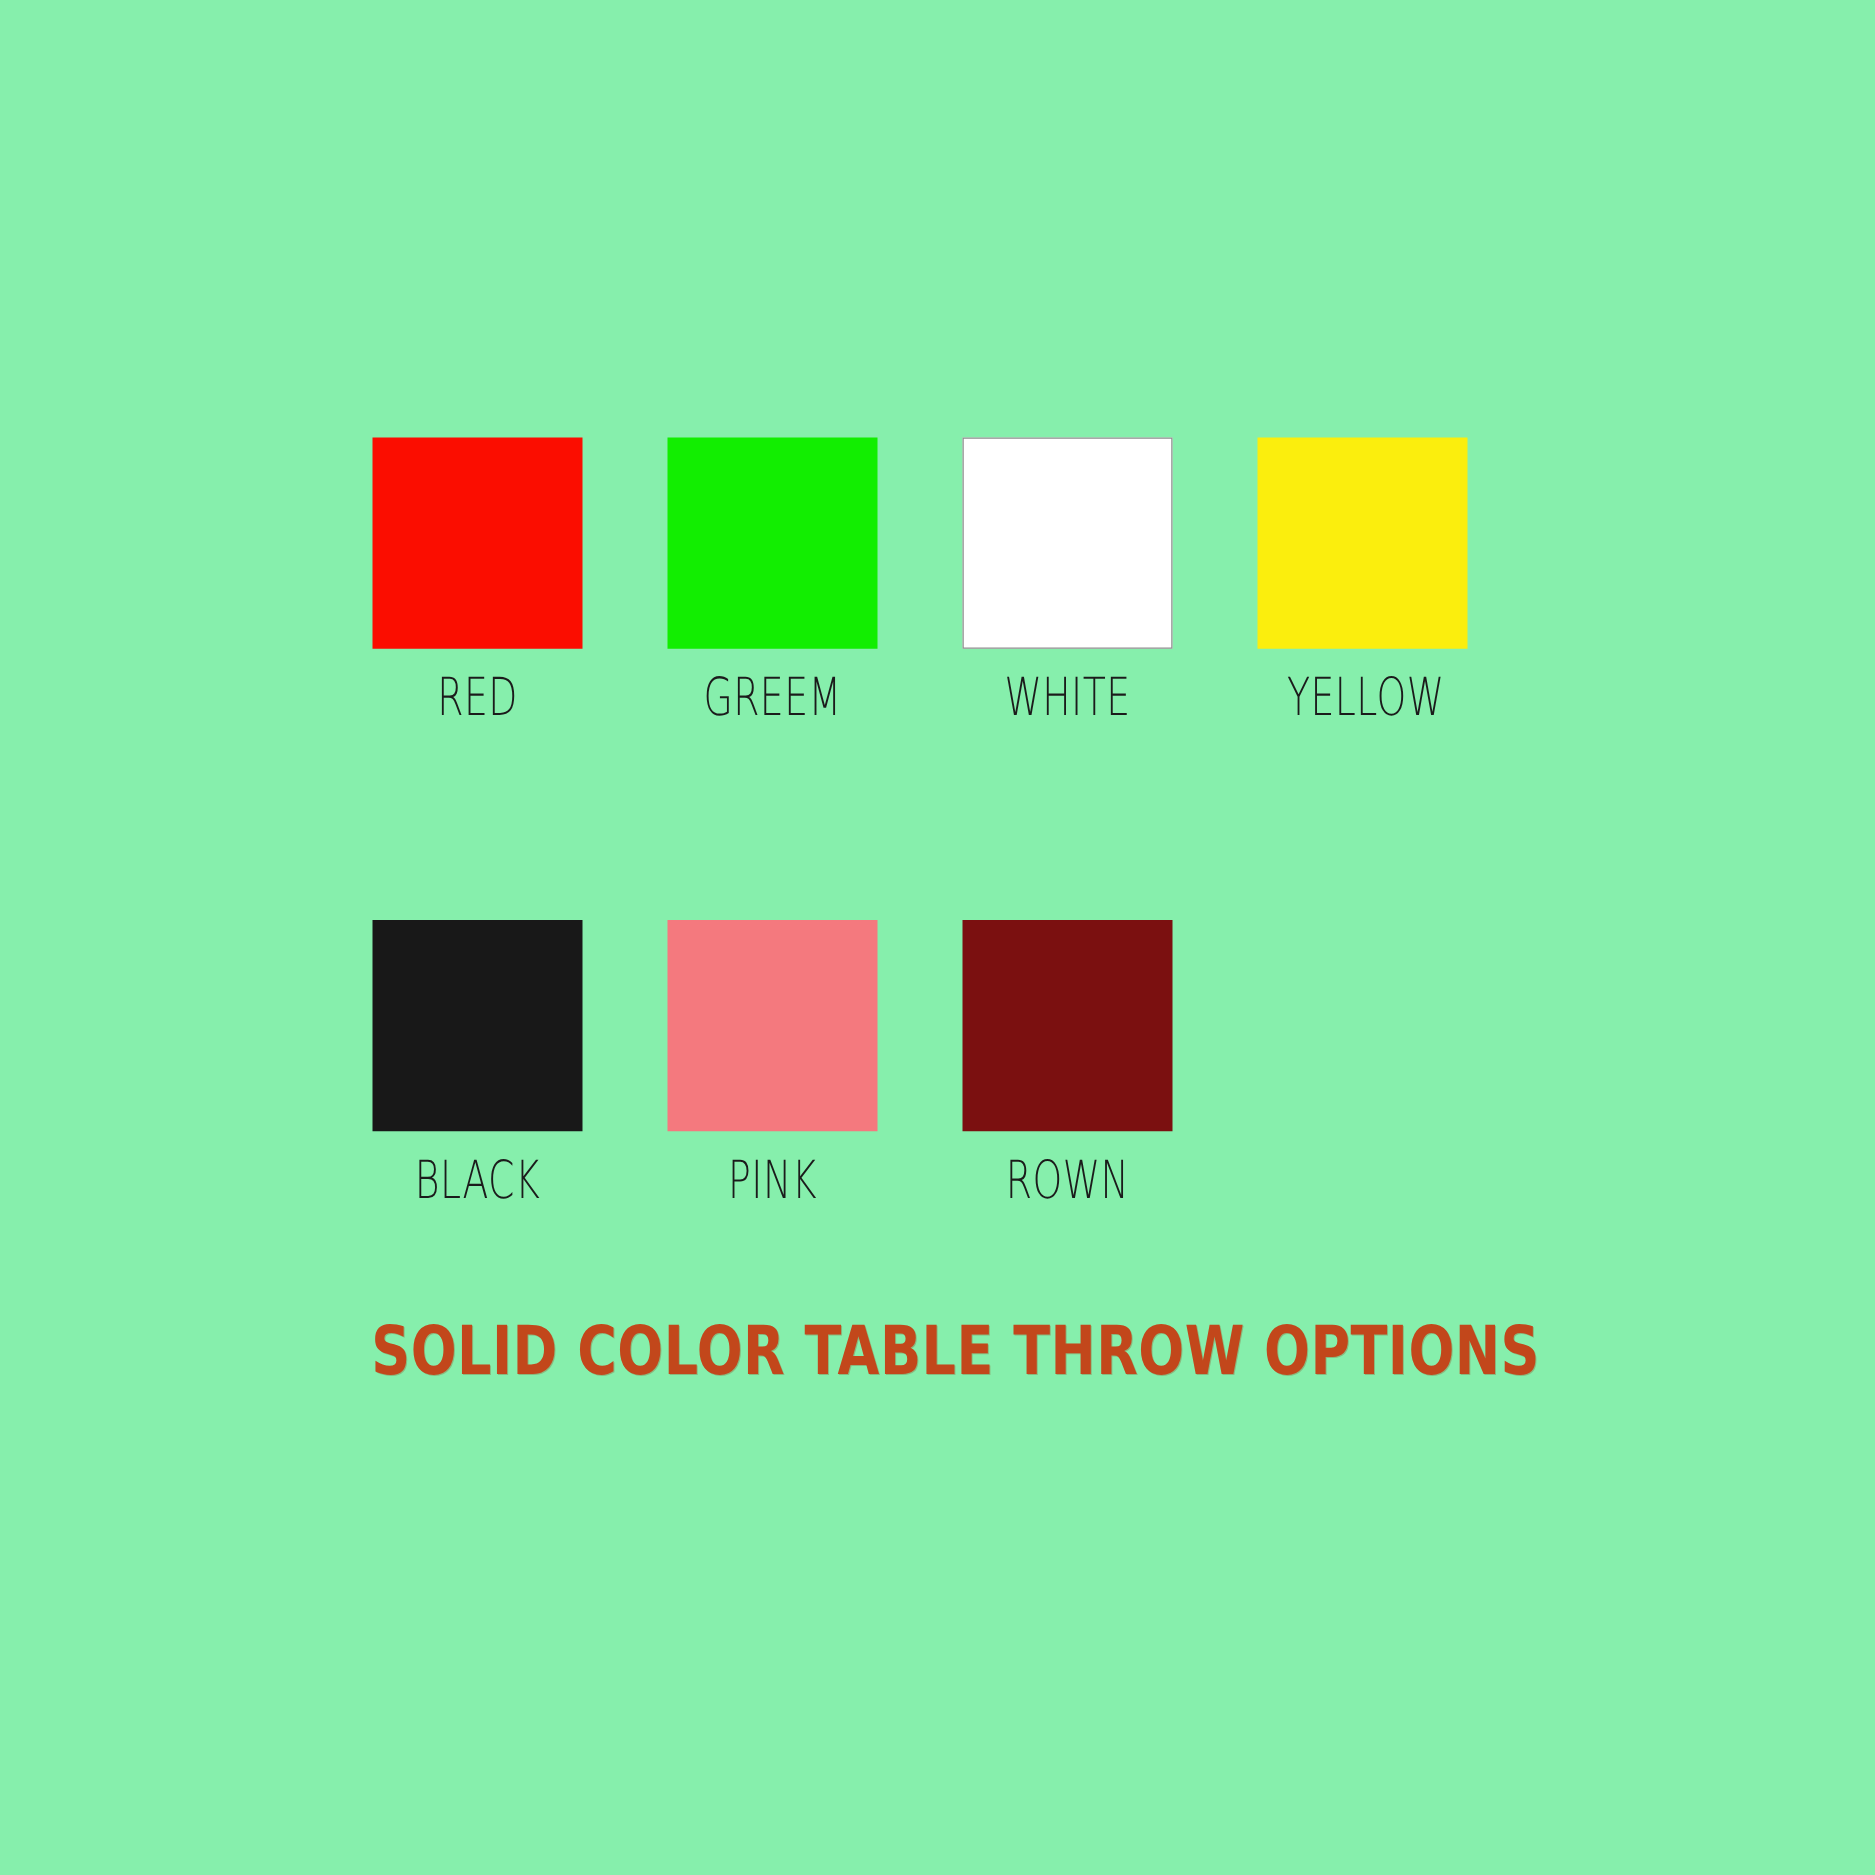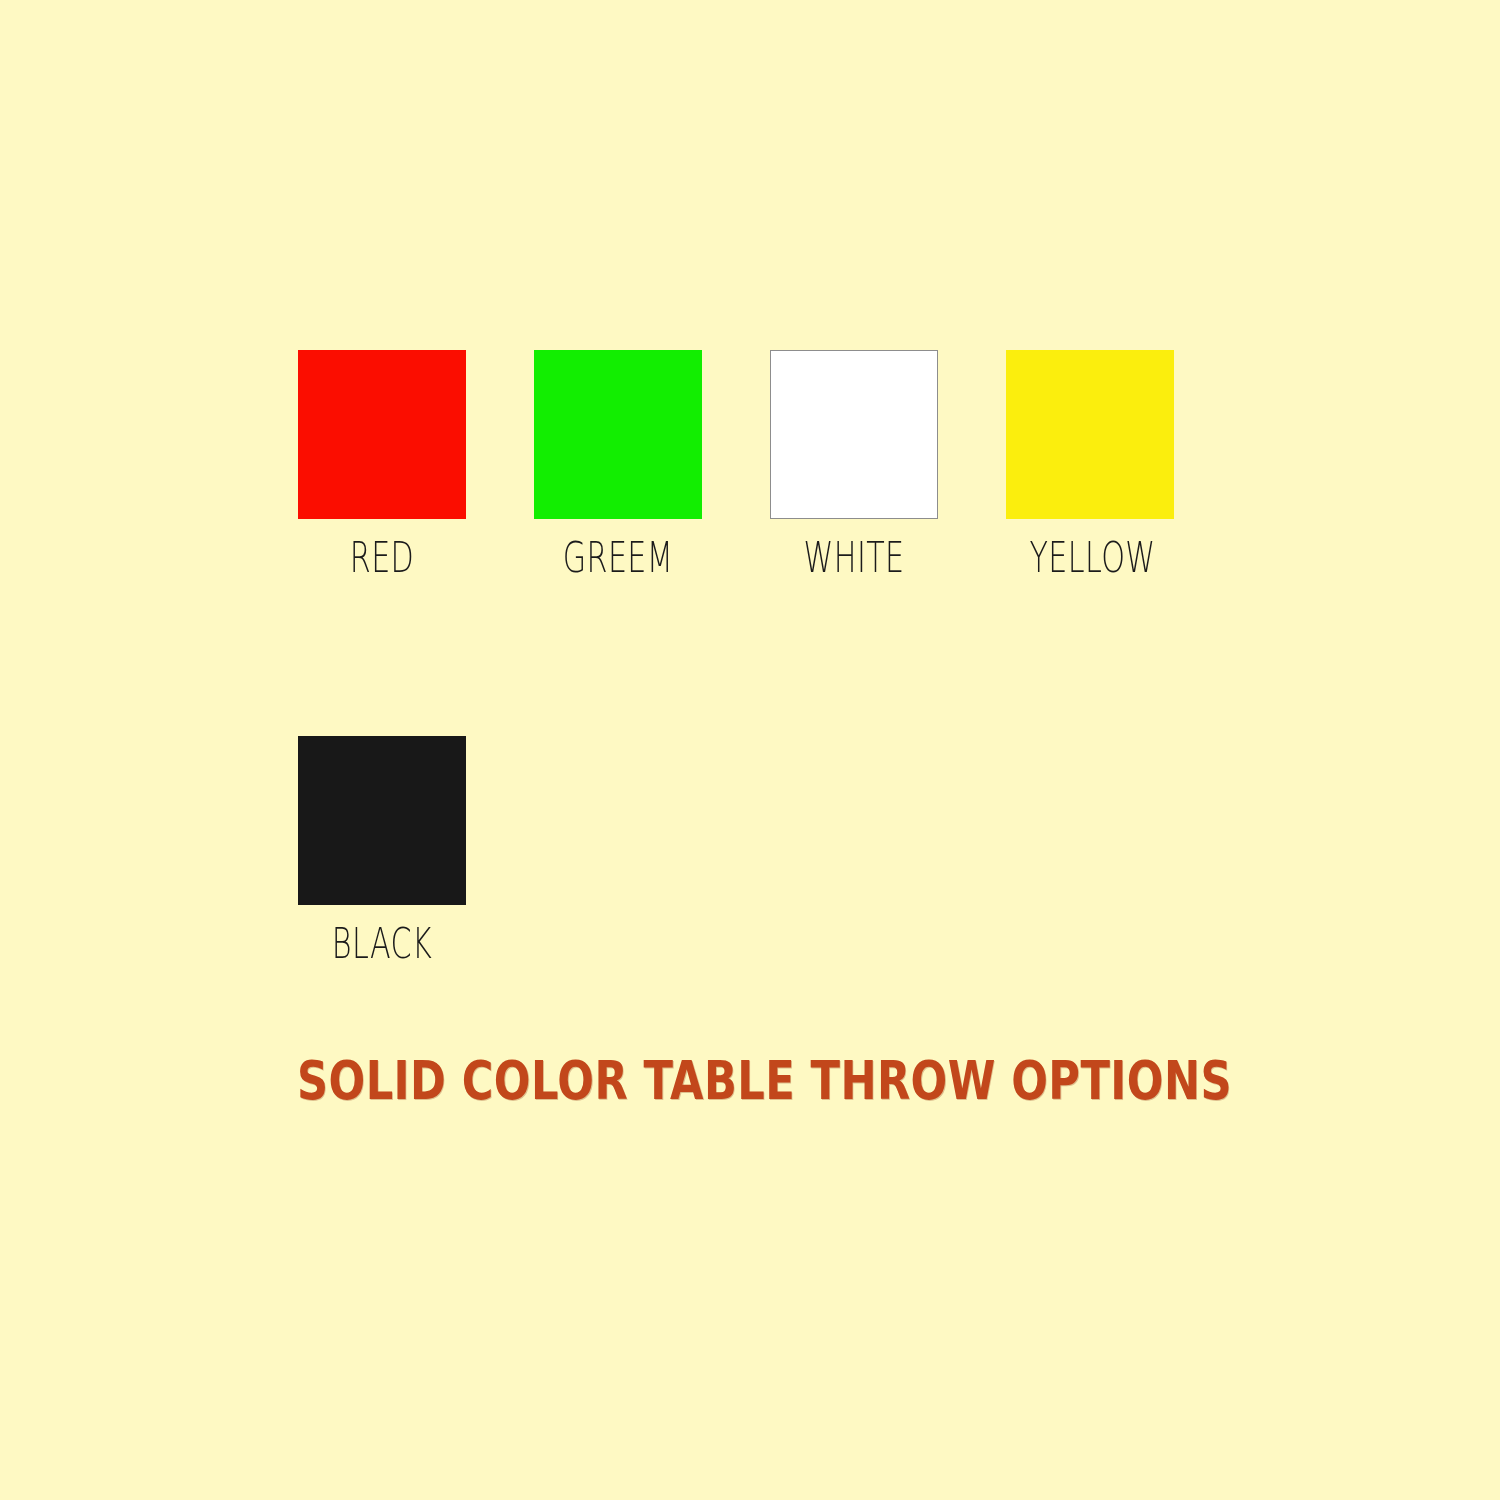--- a/index.html
+++ b/index.html
@@ -11,21 +11,21 @@
     height: 1500px;
     background: #ffffff;
     font-family: "Liberation Sans", sans-serif;
     overflow: hidden;
   }
 
   #page {
     position: relative;
     width: 1500px;
     height: 1500px;
-    background: #fef9c3;
+    background: #86efac;
   }
 
   #swatch-grid {
     position: absolute;
     left: 298px;
     top: 350px;
     width: 900px;
     display: grid;
     grid-template-columns: repeat(4, 168px);
     column-gap: 68px;
@@ -101,19 +101,27 @@
     <div class="swatch-cell">
       <span class="swatch-chip" style="background-color: rgb(251, 238, 13); border: none;"></span>
       <span class="swatch-label">YELLOW</span>
     </div>
 
     <div class="swatch-cell">
       <span class="swatch-chip" style="background-color: rgb(24, 24, 24); border: none;"></span>
       <span class="swatch-label">BLACK</span>
     </div>
 
+    <div class="swatch-cell">
+      <span class="swatch-chip" style="background-color: rgb(244, 121, 126); border: none;"></span>
+      <span class="swatch-label">PINK</span>
+    </div>
 
+    <div class="swatch-cell">
+      <span class="swatch-chip" style="background-color: rgb(123, 16, 16); border: none;"></span>
+      <span class="swatch-label">ROWN</span>
+    </div>
 
   </div>
 
   <div id="caption" style="color: rgb(194, 71, 27);">SOLID COLOR TABLE THROW OPTIONS</div>
 
 </div>
 
 </body></html>

